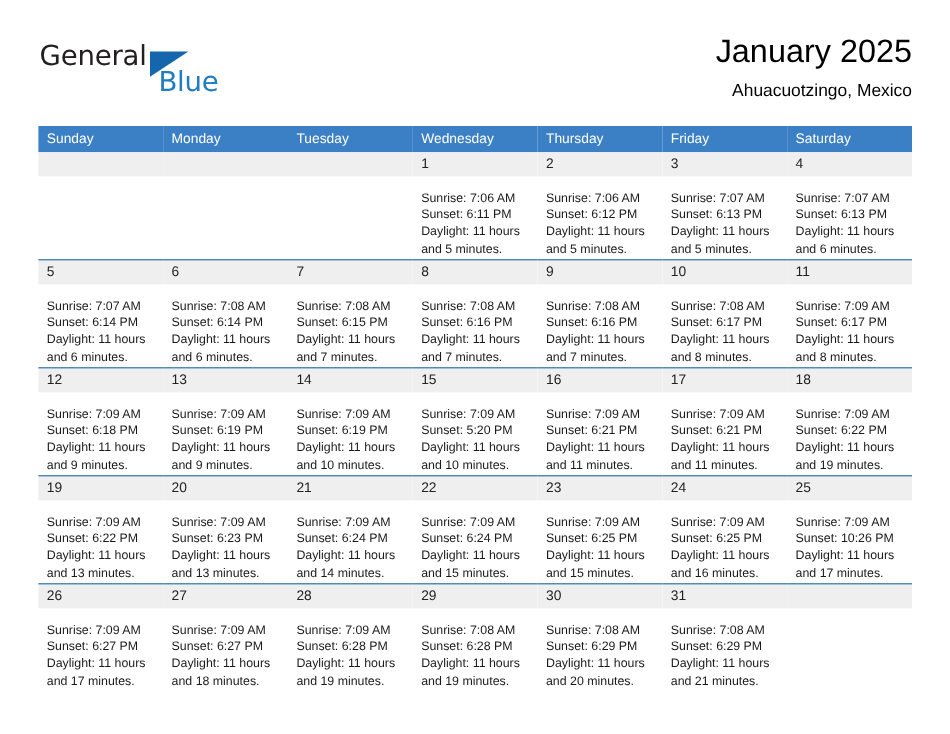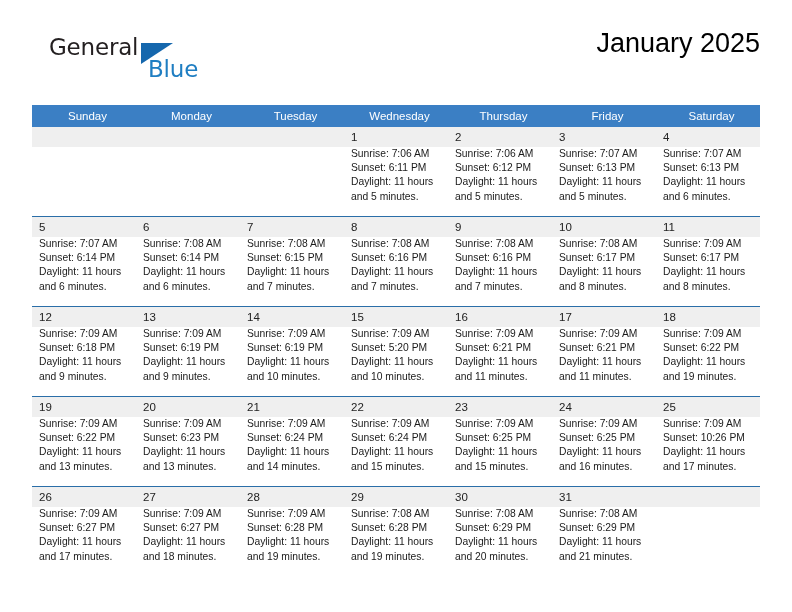--- a/index.html
+++ b/index.html
@@ -24,21 +24,21 @@
   
   .header {
     position: absolute;
     left: 32px;
     top: 26px;
     right: 32px;
     height: 70px;
   }
   .brand {
     position: absolute;
-    left: 17px;
+    left: 1px;
     top: 8px;
     width: 200px;
     height: 56px;
   }
   .brand-general {
     position: absolute;
     left: 0;
     top: 0;
     font-size: 23px;
     letter-spacing: -0.2px;
@@ -99,21 +99,21 @@
   table.cal {
     border-collapse: collapse;
     table-layout: fixed;
     width: 728px;
   }
   table.cal th {
     background: #3b7fc4;
     color: #ffffff;
     font-size: 11.5px;
     font-weight: 400;
-    text-align: center;
+    text-align: left;
     padding: 5px 0 5px 7px;
     height: 12px;
     border: none;
   }
   table.cal td {
     vertical-align: top;
     padding: 0;
     border: none;
     border-top: 1.5px solid #2a6ea8;
     height: 89px;
@@ -127,21 +127,21 @@
     font-size: 11.5px;
     color: #222222;
     padding: 4px 0 4px 7px;
     line-height: 12px;
     height: 12px;
   }
   td.empty .daynum {
     color: transparent;
   }
   .details {
-    padding: 0 6px 0 7px;
+    padding: 12px 6px 0 7px;
     font-size: 10.3px;
     line-height: 14.2px;
     color: #1a1a1a;
   }
   .details div {
     white-space: nowrap;
   }
 </style>
 </head>
 <body>
@@ -151,20 +151,21 @@
   <div class="header">
 
     <div class="brand">
       <span class="brand-general">General</span>
       <span class="brand-triangle"></span>
       <span class="brand-blue">Blue</span>
     </div>
 
     <div class="title-block">
       <div class="month-title">January 2025</div>
+      <div class="location">Ahuacuotzingo, Mexico</div>
     </div>
 
   </div>
 
   <div class="calendar">
     <table class="cal">
       <thead>
         <tr>
           <th>Sunday</th>
           <th>Monday</th>

